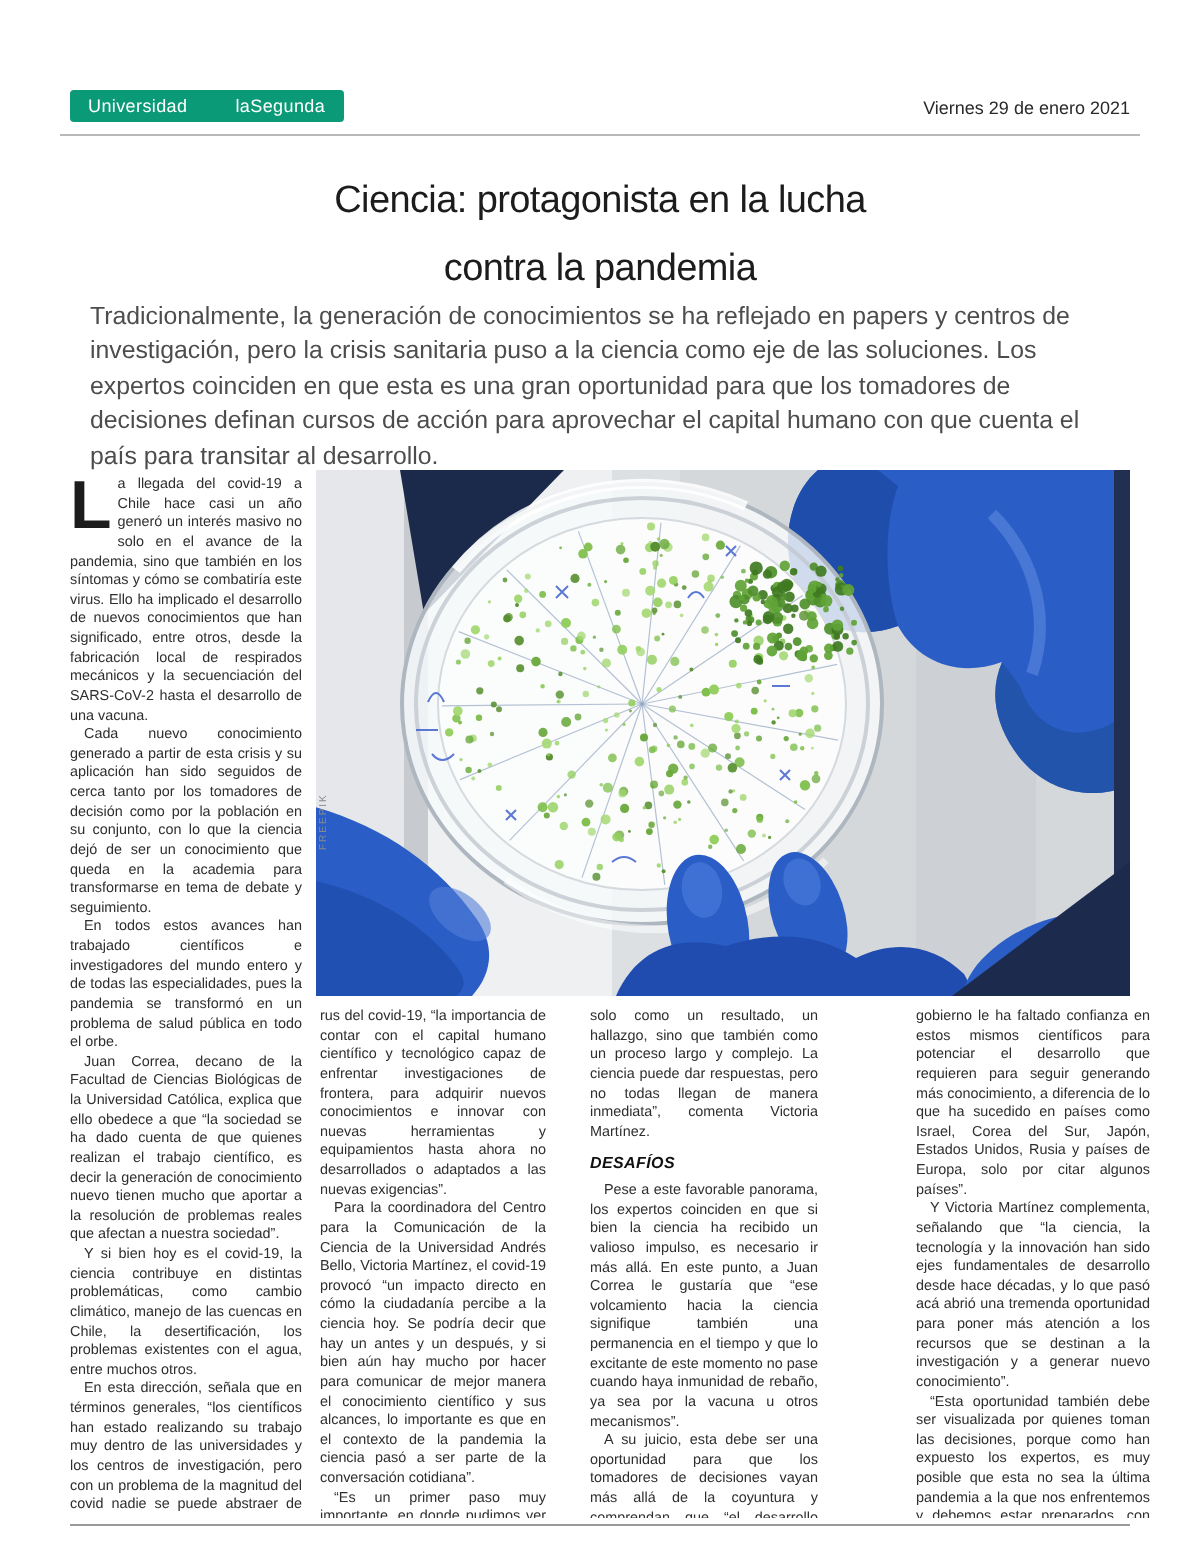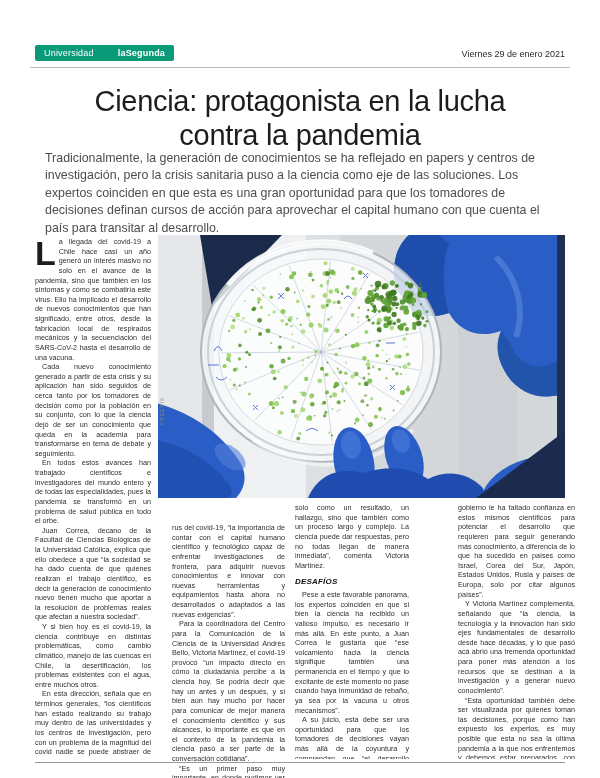--- a/index.html
+++ b/index.html
@@ -3,38 +3,38 @@
 <meta charset="utf-8">
 <style>
   html,body{margin:0;padding:0;background:#ffffff;}
   body{width:600px;height:778px;font-family:"Liberation Sans",sans-serif;position:relative;overflow:hidden;}
   .page{position:absolute;left:0;top:0;width:600px;height:778px;background:#fff;}
 
   
   .header{position:absolute;left:35px;top:45px;width:530px;height:18px;}
   .badge{position:absolute;left:0;top:0;background:#0b9a78;color:#fff;font-size:9px;
          padding:3px 9px 3px 9px;border-radius:2px;letter-spacing:.2px;line-height:10px;}
-  .badge b{font-weight:bold;margin-left:4px;padding-left:20px;}
+  .badge b{font-weight:normal;margin-left:4px;padding-left:20px;}
   .date{position:absolute;right:0;top:4px;font-size:9px;color:#2a2a2a;}
   .header-rule{position:absolute;left:30px;top:67px;width:540px;height:0;border-top:1px solid #b9b9b9;}
 
   
   .title{position:absolute;left:35px;top:84px;width:530px;text-align:center;
-         font-size:29px;line-height:34px;color:#1c1c1c;letter-spacing:-.3px;}
+         font-size:19px;line-height:34px;color:#1c1c1c;letter-spacing:-.3px;}
   .title span{display:block;}
   .lead{position:absolute;left:45px;top:150px;width:510px;text-align:left;
         font-size:12.4px;line-height:17.4px;color:#4d4d4d;}
 
   
   .col{position:absolute;font-size:7.2px;line-height:9.62px;color:#2e2e2e;
        text-align:justify;hyphens:auto;-webkit-hyphens:auto;overflow:hidden;}
   .col p{margin:0;}
   .col p.ind{text-indent:7px;}
   .col1{left:35px;top:237px;width:116px;height:521px;}
-  .col2{left:172px;top:503px;width:113px;height:256px;margin-top:20px;}
+  .col2{left:160px;top:503px;width:113px;height:256px;}
   .col3{left:295px;top:503px;width:114px;height:256px;}
   .col4{left:458px;top:503px;width:117px;height:256px;}
   .dropcap{float:left;font-size:34px;line-height:29px;padding:2px 3px 0 0;color:#1c1c1c;font-weight:bold;}
   .subhead{font-size:8px;font-weight:bold;color:#111;margin:7px 0 3px 0;letter-spacing:.2px;font-style:italic;}
 
   
   .photo{position:absolute;left:158px;top:235px;width:407px;height:263px;overflow:hidden;background:#d7d9dc;}
   .photo svg{display:block;width:407px;height:263px;}
   .credit{position:absolute;left:159px;top:425px;font-size:5px;color:#8a8a8a;
           transform:rotate(-90deg);transform-origin:left top;letter-spacing:1px;}

